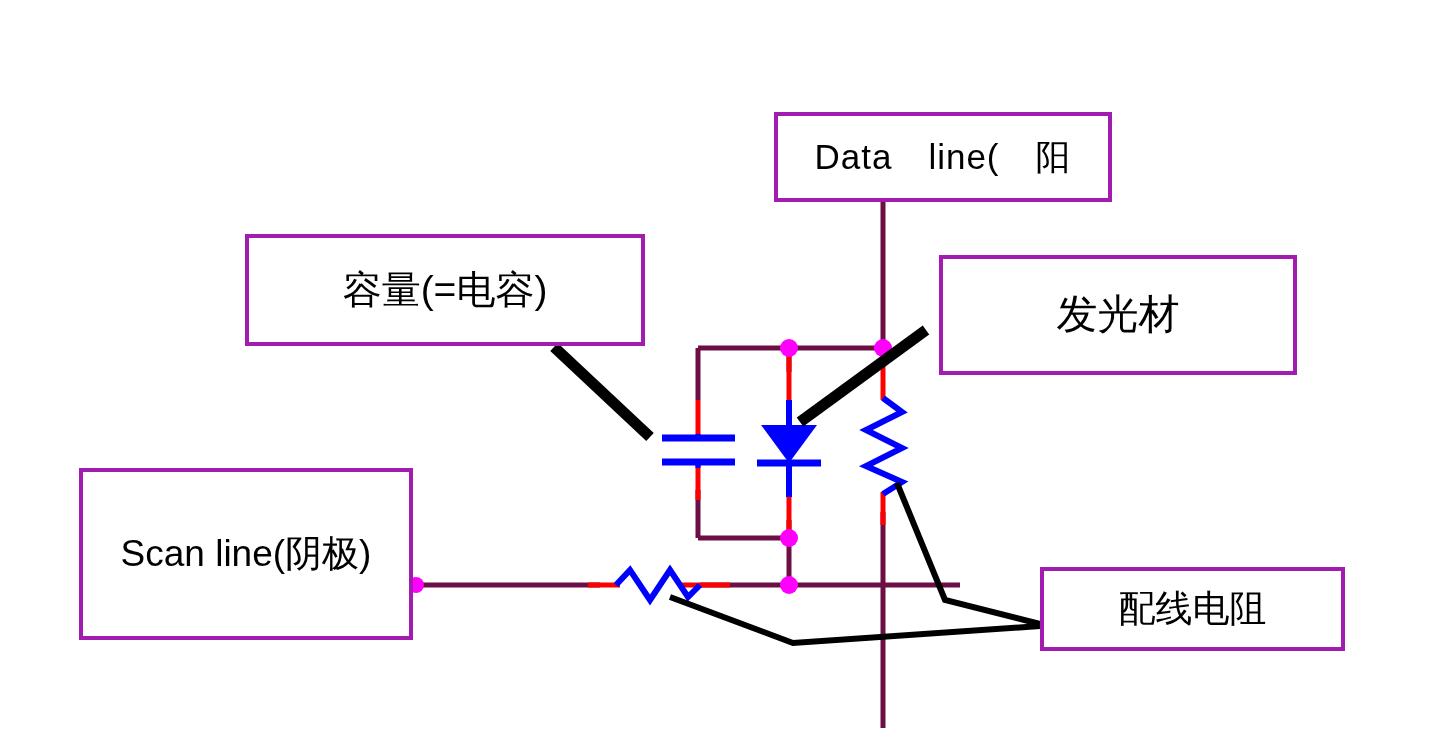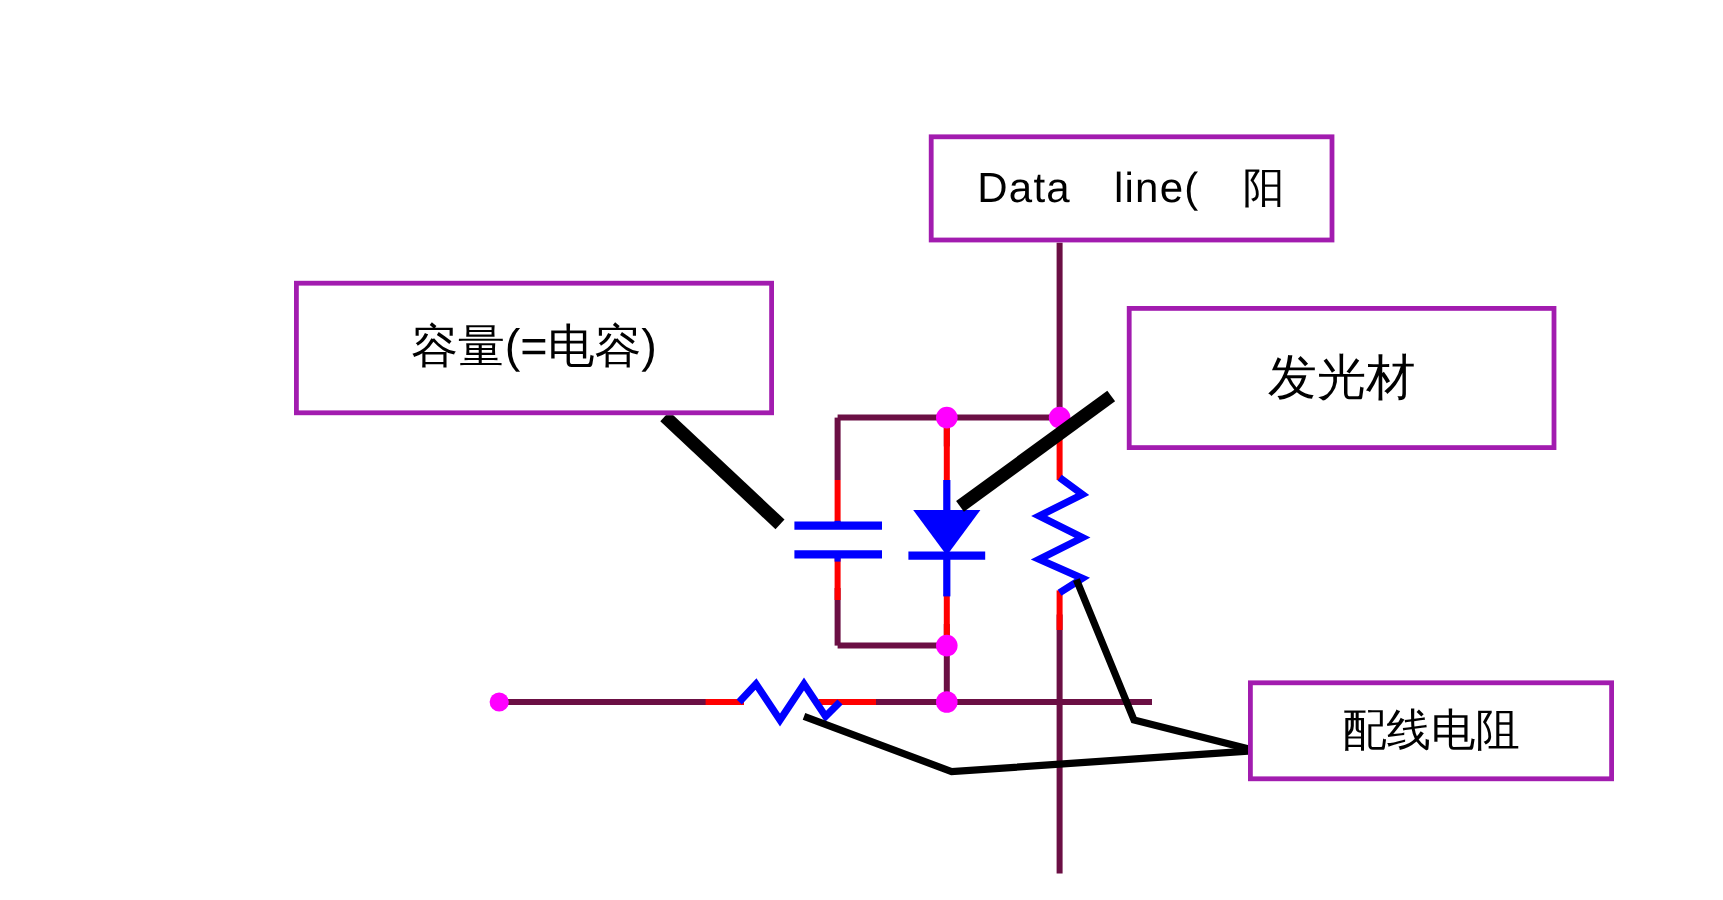--- a/index.html
+++ b/index.html
@@ -161,18 +161,21 @@
   </div>
 
   <div class="label-box" id="box-capacitance">
     <span class="label-text">容量(=电容)</span>
   </div>
 
   <div class="label-box" id="box-emitter">
     <span class="label-text">发光材</span>
   </div>
 
+  <div class="label-box" id="box-scan-line">
+    <span class="label-text">Scan line(阴极)</span>
+  </div>
 
   <div class="label-box" id="box-wire-resistance">
     <span class="label-text">配线电阻</span>
   </div>
 
 </div>
 
 </body></html>

